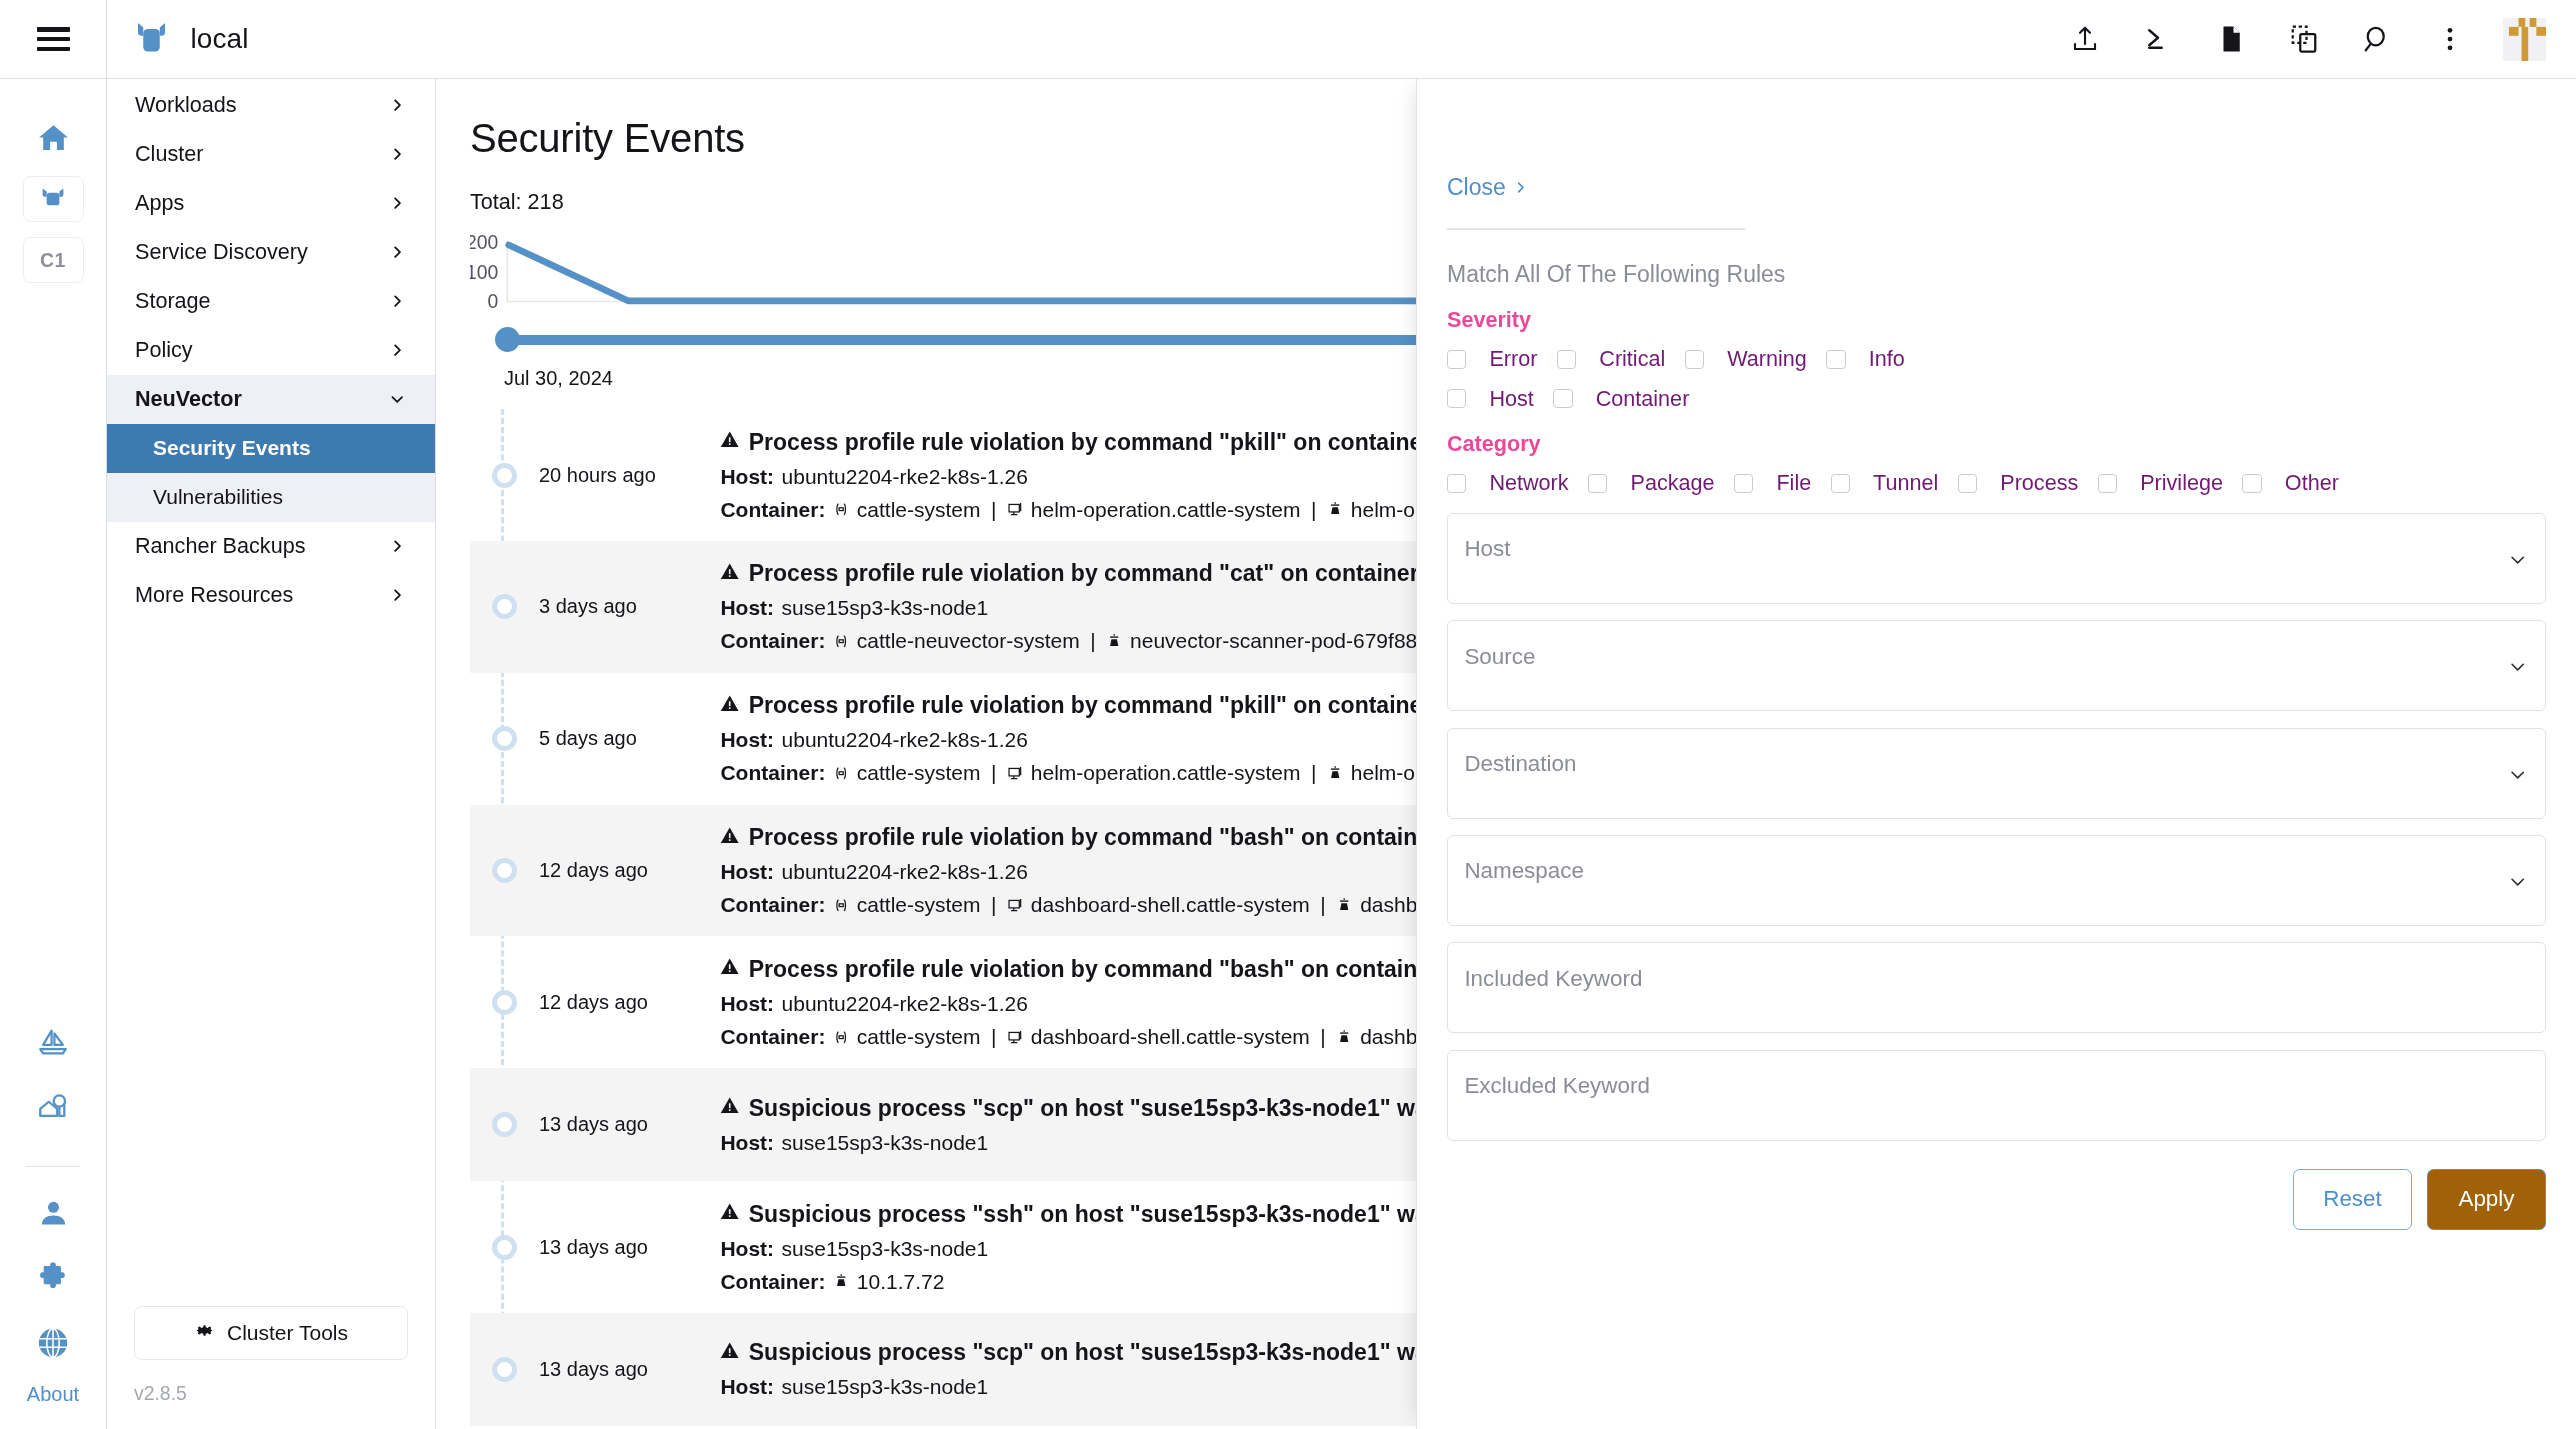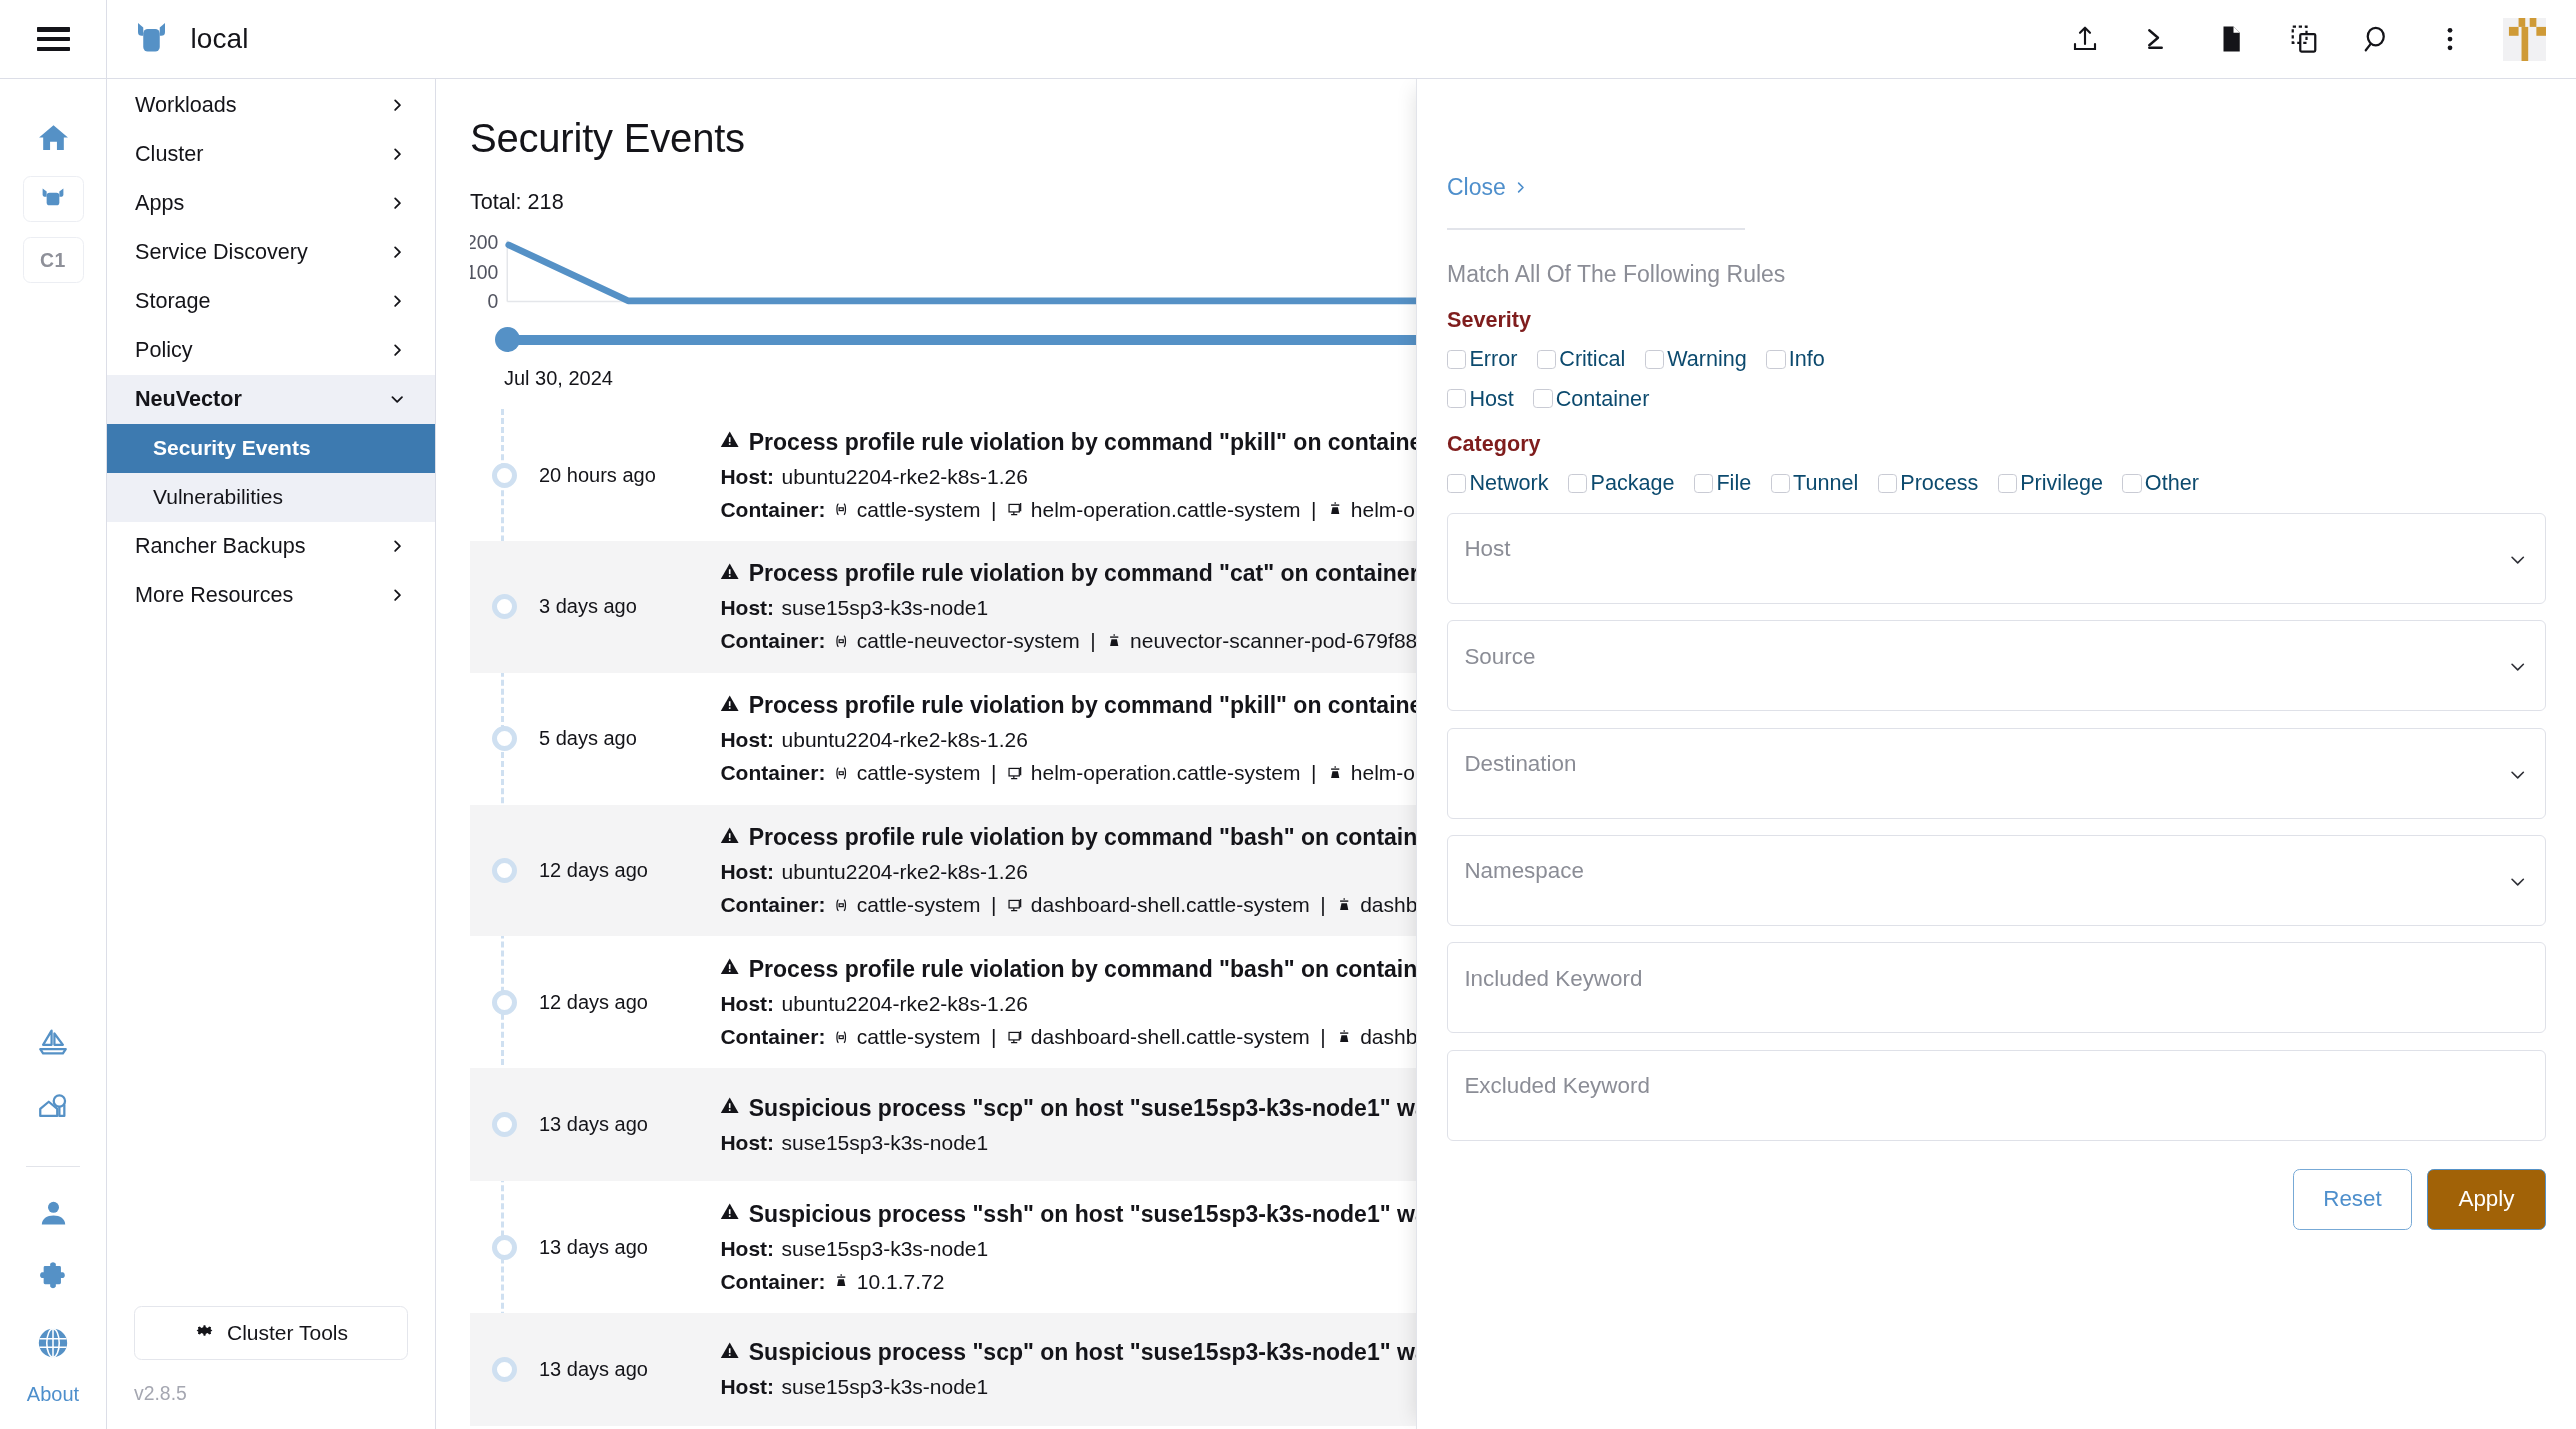--- a/index.html
+++ b/index.html
@@ -138,25 +138,25 @@
     background: #fff;
     border-left: 1.5px solid #e2e4ea;
     box-shadow: -10.4px 0 19.4px -10.4px rgba(0,0,0,.13);
     padding: 0 30px;
     z-index: 4;
     overflow: hidden;
   }
   .close-link { margin-top: 95px; font-size: 23px; color: #4e8fcc; cursor: pointer; display: inline-flex; align-items: center; gap: 7.5px; }
   .panel-rule { width: 298px; height: 1.5px; background: #e2e4ea; margin-top: 27px; }
   .match-label { margin-top: 31px; font-size: 23px; color: #8b8d96; }
-  .grp-label { margin-top: 19.4px; font-size: 21.6px; font-weight: 700; color: #7f1d1d; }
+  .grp-label { margin-top: 19.4px; font-size: 21.6px; font-weight: 700; color: #ec4899; }
   .chk-row { margin-top: 13.4px; display: flex; align-items: center; flex-wrap: wrap; gap: 0 7.5px; }
   .chk {
-    display: inline-flex; align-items: center; gap: 3px;
-    margin-right: 12px; font-size: 21.6px; color: #0c4a6e; cursor: pointer;
+    display: inline-flex; align-items: center; gap: 23px;
+    margin-right: 12px; font-size: 21.6px; color: #701a75; cursor: pointer;
   }
   .chk-box { width: 19.4px; height: 19.4px; border: 1.5px solid #c9cbd4; border-radius: 3.7px; background: #fff; flex: 0 0 auto; }
 
   .field {
     margin-top: 16.4px; height: 91px; width: 100%;
     border: 1.5px solid #dfe1e8; border-radius: 6px;
     position: relative; background: #fff; cursor: text;
   }
   .field-label { position: absolute; left: 16.4px; top: 22.4px; font-size: 22.4px; color: #8b8d96; }
   .field-caret { position: absolute; right: 18px; top: 36px; color: #2e2f36; }

